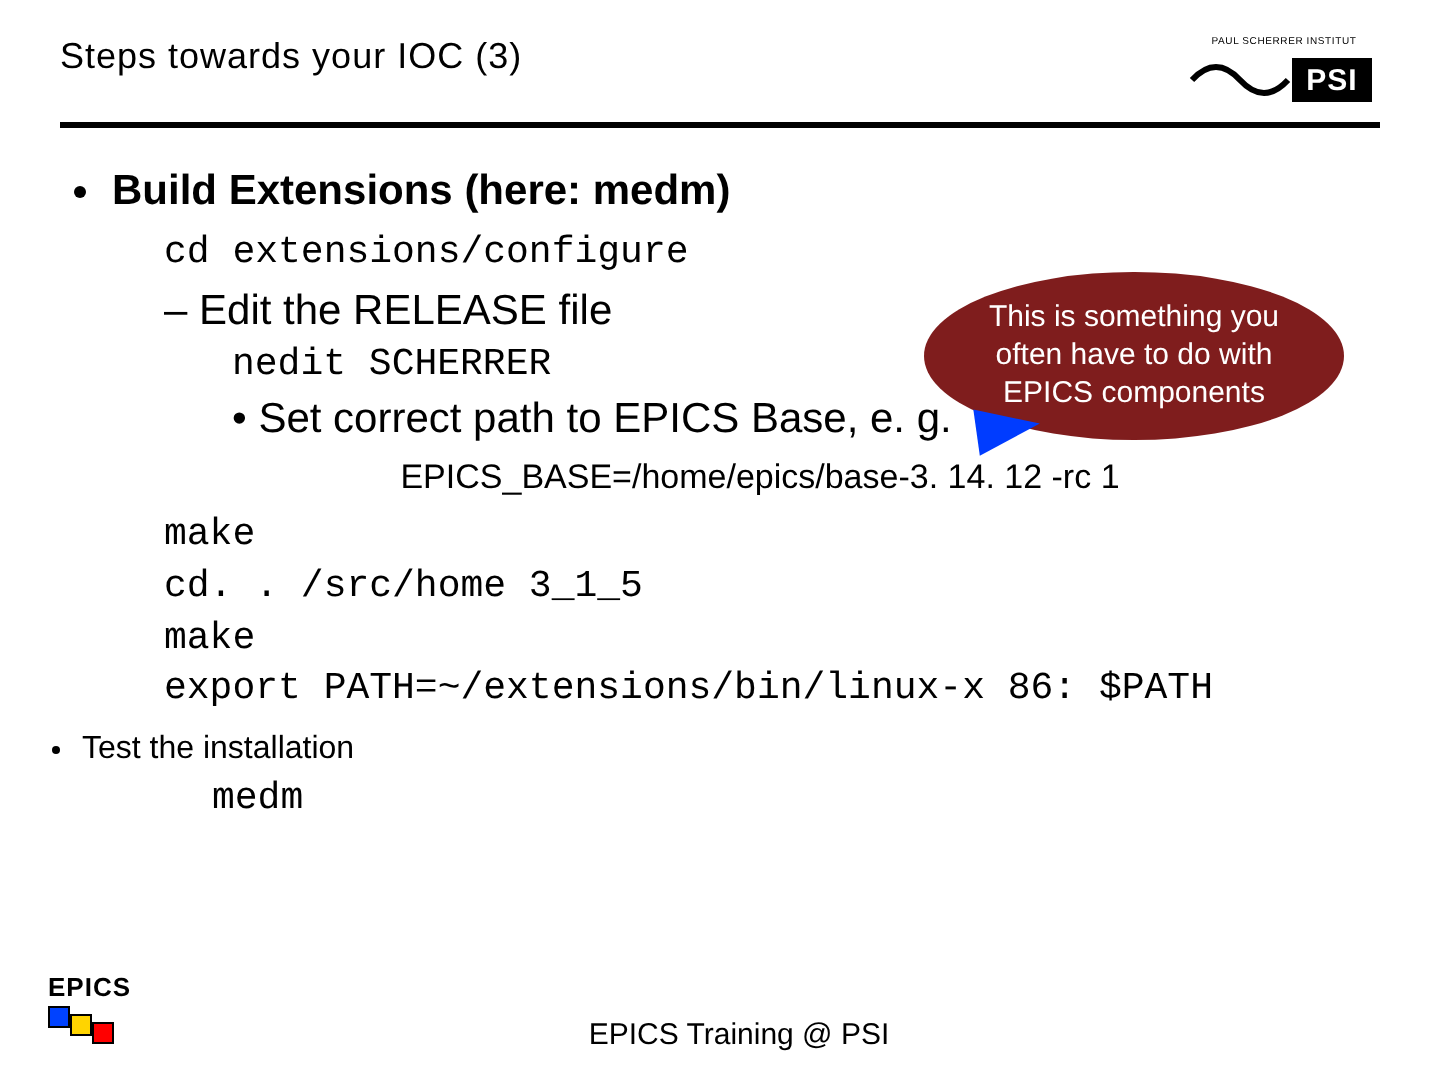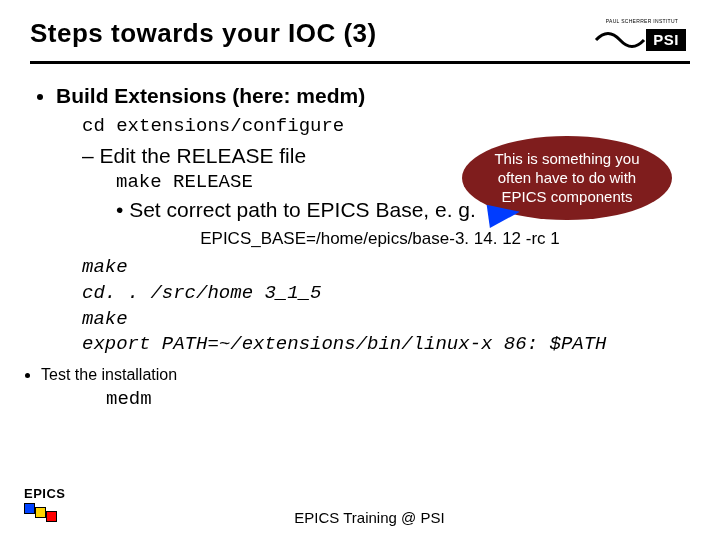--- a/index.html
+++ b/index.html
@@ -1,35 +1,35 @@
 <!DOCTYPE html>
 <html><head>
 <meta charset="utf-8">
 <style>
   * { box-sizing: border-box; margin: 0; padding: 0; }
   html, body { width: 720px; height: 540px; font-family: Arial, Helvetica, sans-serif; background: #fff; color: #000; }
   .slide { position: relative; width: 720px; height: 540px; padding: 18px 30px 0 30px; }
   .header { display: flex; align-items: flex-start; justify-content: space-between; border-bottom: 3px solid #000; padding-bottom: 6px; }
-  .title { font-size: 26px; font-weight: bold; letter-spacing: 0.5px; }
+  .title { font-size: 18px; font-weight: normal; letter-spacing: 0.5px; }
   .psi-logo { display: flex; flex-direction: column; align-items: center; font-size: 6px; letter-spacing: 0.5px; color: #000; }
   .psi-logo svg { display: block; }
   .content { padding-top: 18px; font-size: 21px; line-height: 1.35; position: relative; }
   .b1 { margin-left: 6px; font-weight: bold; }
   .b1 > li { list-style: disc; margin-left: 20px; margin-bottom: 4px; }
   .code { font-family: "Courier New", Courier, monospace; font-size: 19px; }
   .mono-small { font-family: Arial, sans-serif; font-size: 17px; font-weight: normal; }
   .sub1 { margin-left: 34px; font-size: 21px; }
   .sub1 .code { margin-left: 18px; display: block; margin-top: 2px; }
   .dash { margin-left: 52px; font-size: 21px; margin-top: 2px; }
   .sub2 { margin-left: 86px; font-size: 21px; }
   .sub2 .code { display: block; margin-left: 0; }
   .bullet2 { margin-left: 86px; font-size: 21px; }
   .bullet2::before { content: "• "; }
   .center-line { text-align: center; font-size: 17px; margin: 4px 0 4px 40px; }
-  .code-block { margin-left: 52px; font-family: "Courier New", Courier, monospace; font-size: 19px; line-height: 1.35; font-style: italic; }
+  .code-block { margin-left: 52px; font-family: "Courier New", Courier, monospace; font-size: 19px; line-height: 1.35; }
   .b1b { margin-left: 6px; margin-top: 6px; }
   .b1b > li { list-style: disc; margin-left: 5px; font-size: 16px; }
   .medm-line { margin-left: 76px; font-family: "Courier New", Courier, monospace; font-size: 19px; margin-top: 2px; }
 
   .callout-wrap { position: absolute; top: 72px; right: 18px; width: 210px; }
   .bubble { background: #7f1d1d; color: #fff; border-radius: 50% / 50%; padding: 14px 14px; text-align: center; font-size: 15px; line-height: 1.25; position: relative; }
   .bubble::after {
     content: "";
     position: absolute;
     left: 22px;
@@ -82,21 +82,21 @@
       <li>Build Extensions (here: medm)</li>
     </ul>
 
     <div class="sub1">
       <span class="code">cd extensions/configure</span>
     </div>
 
     <div class="dash">– Edit the RELEASE file</div>
 
     <div class="sub2">
-      <span class="code">make RELEASE</span>
+      <span class="code">nedit SCHERRER</span>
     </div>
 
     <div class="bullet2">Set correct path to EPICS Base, e. g.</div>
 
     <div class="center-line mono-small">EPICS_BASE=/home/epics/base-3. 14. 12 -rc 1</div>
 
     <div class="code-block">
       <div>make</div>
       <div>cd. . /src/home 3_1_5</div>
       <div>make</div>

